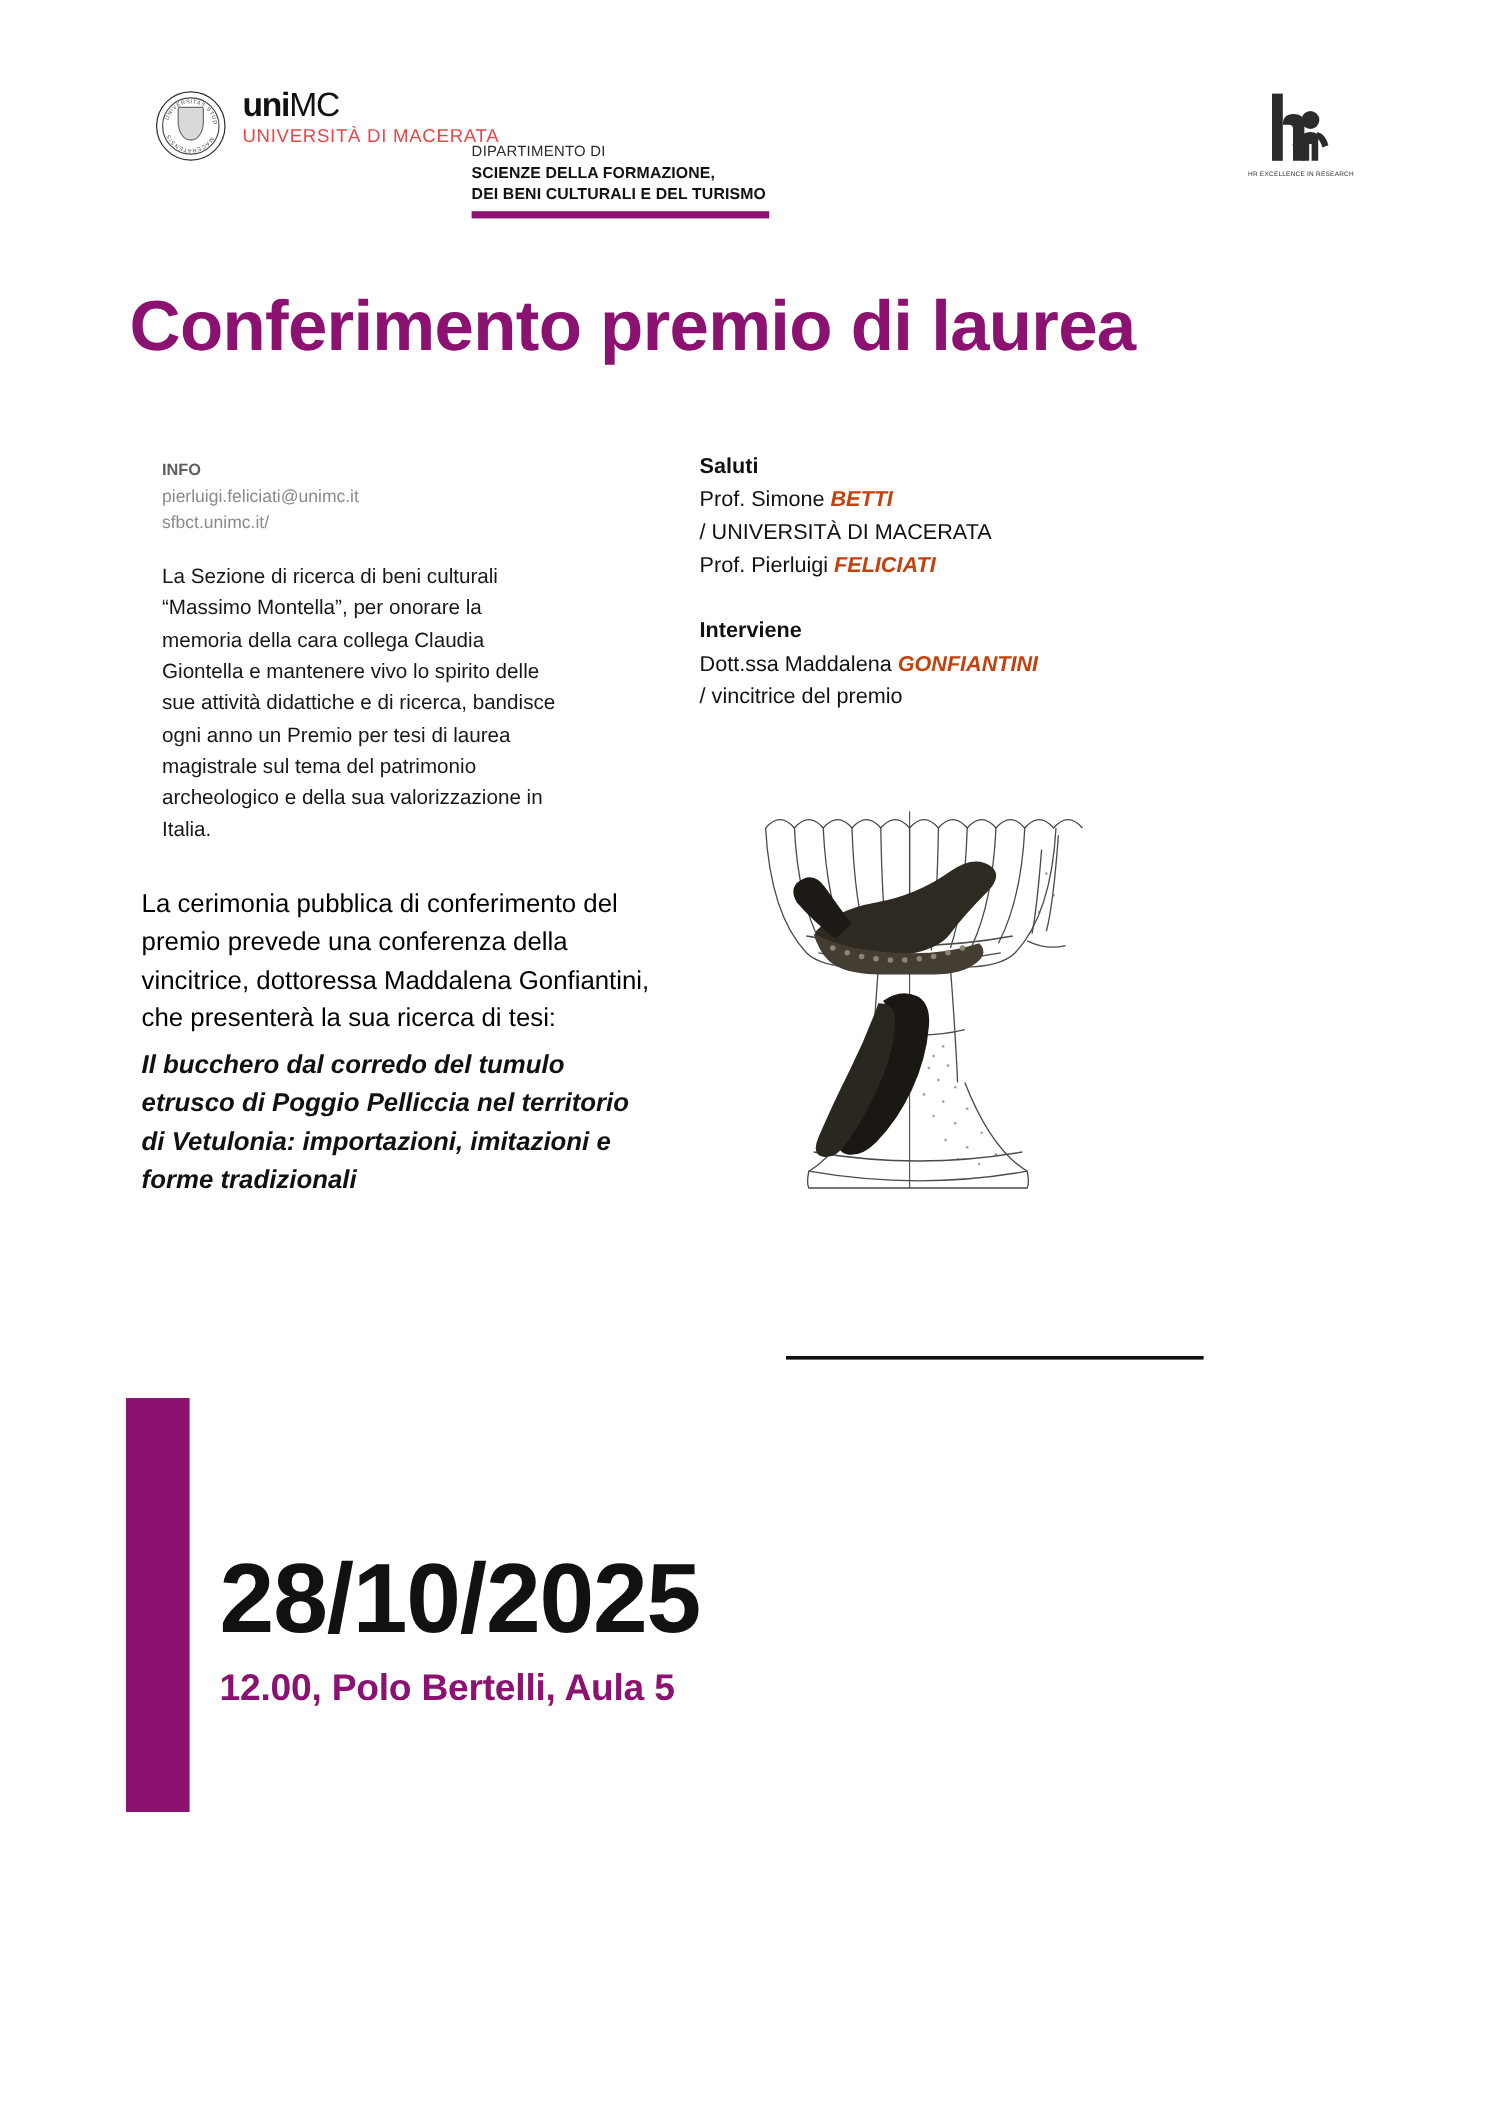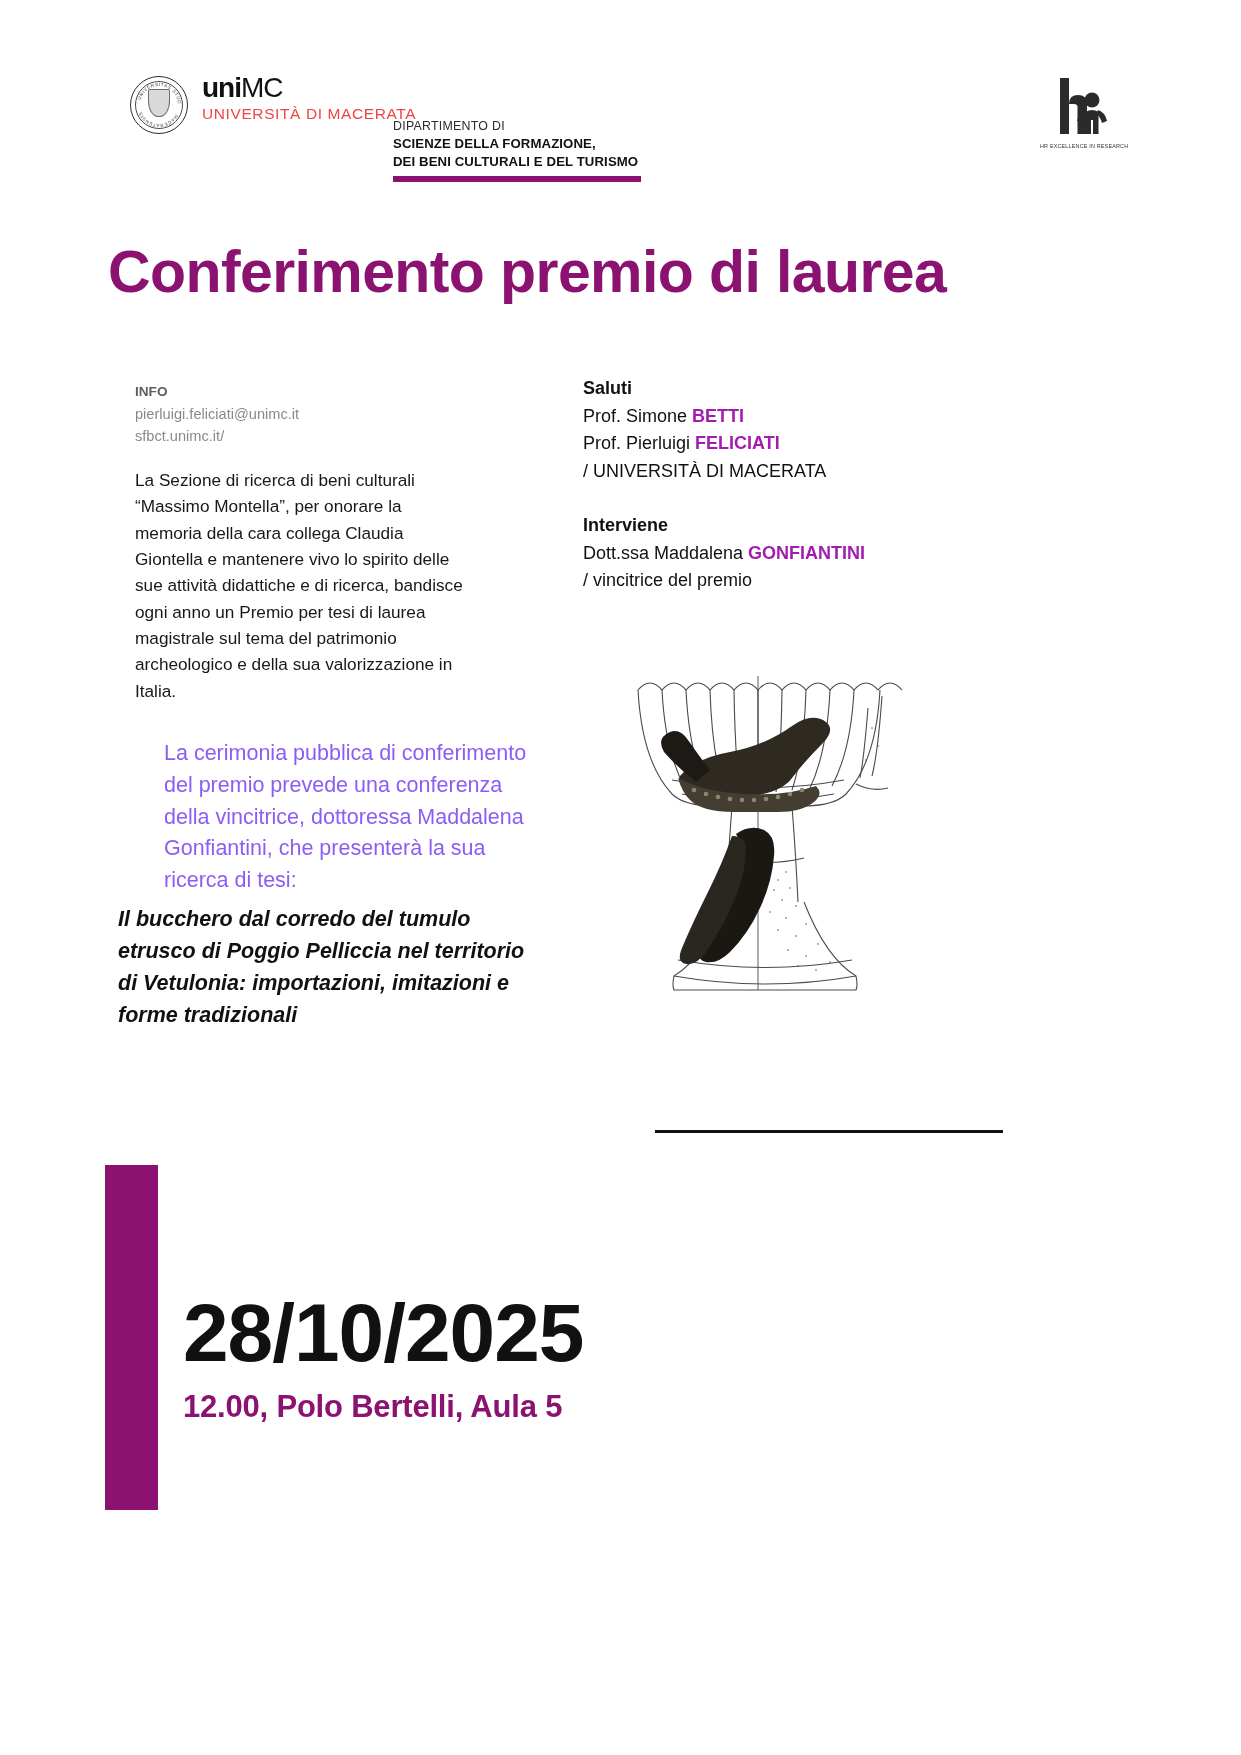--- a/index.html
+++ b/index.html
@@ -186,38 +186,38 @@
     line-height: 1.54;
   }
   .sp-line {
     font-size: 18px;
     font-weight: 400;
     color: #111111;
     line-height: 1.54;
     white-space: nowrap;
   }
   .sp-line .hl {
-    color: #a21caf;
-    font-weight: 700;
+    color: #c2410c;
+    font-weight: 700;
+    font-style: italic;
   }
   .sp-gap { height: 26px; }
 
   
   .ceremony {
     position: absolute;
     left: 118px;
     top: 738px;
     width: 430px;
   }
   .ceremony-p {
     font-size: 21.5px;
-    color: #8b5cf6;
+    color: #000000;
     line-height: 1.48;
     font-weight: 400;
-    margin-left: 46px;
   }
   .thesis {
     margin-top: 7px;
     font-size: 21.5px;
     color: #111111;
     line-height: 1.48;
     font-weight: 700;
     font-style: italic;
   }
 
@@ -327,22 +327,22 @@
   <div class="info-col">
     <div class="info-label">INFO</div>
     <div class="info-line">pierluigi.feliciati@unimc.it</div>
     <div class="info-line">sfbct.unimc.it/</div>
     <div class="info-para">La Sezione di ricerca di beni culturali “Massimo Montella”, per onorare la memoria della cara collega Claudia Giontella e mantenere vivo lo spirito delle sue attività didattiche e di ricerca, bandisce ogni anno un Premio per tesi di laurea magistrale sul tema del patrimonio archeologico e della sua valorizzazione in Italia.</div>
   </div>
 
   <div class="speakers-col">
     <div class="sp-head">Saluti</div>
     <div class="sp-line"><span>Prof. Simone </span><span class="hl">BETTI</span></div>
+    <div class="sp-line">/ UNIVERSITÀ DI MACERATA</div>
     <div class="sp-line"><span>Prof. Pierluigi </span><span class="hl">FELICIATI</span></div>
-    <div class="sp-line">/ UNIVERSITÀ DI MACERATA</div>
 
     <div class="sp-gap"></div>
 
     <div class="sp-head">Interviene</div>
     <div class="sp-line"><span>Dott.ssa Maddalena </span><span class="hl">GONFIANTINI</span></div>
     <div class="sp-line">/ vincitrice del premio</div>
   </div>
 
   <div class="ceremony">
     <div class="ceremony-p">La cerimonia pubblica di conferimento del premio prevede una conferenza della vincitrice, dottoressa Maddalena Gonfiantini, che presenterà la sua ricerca di tesi:</div>

